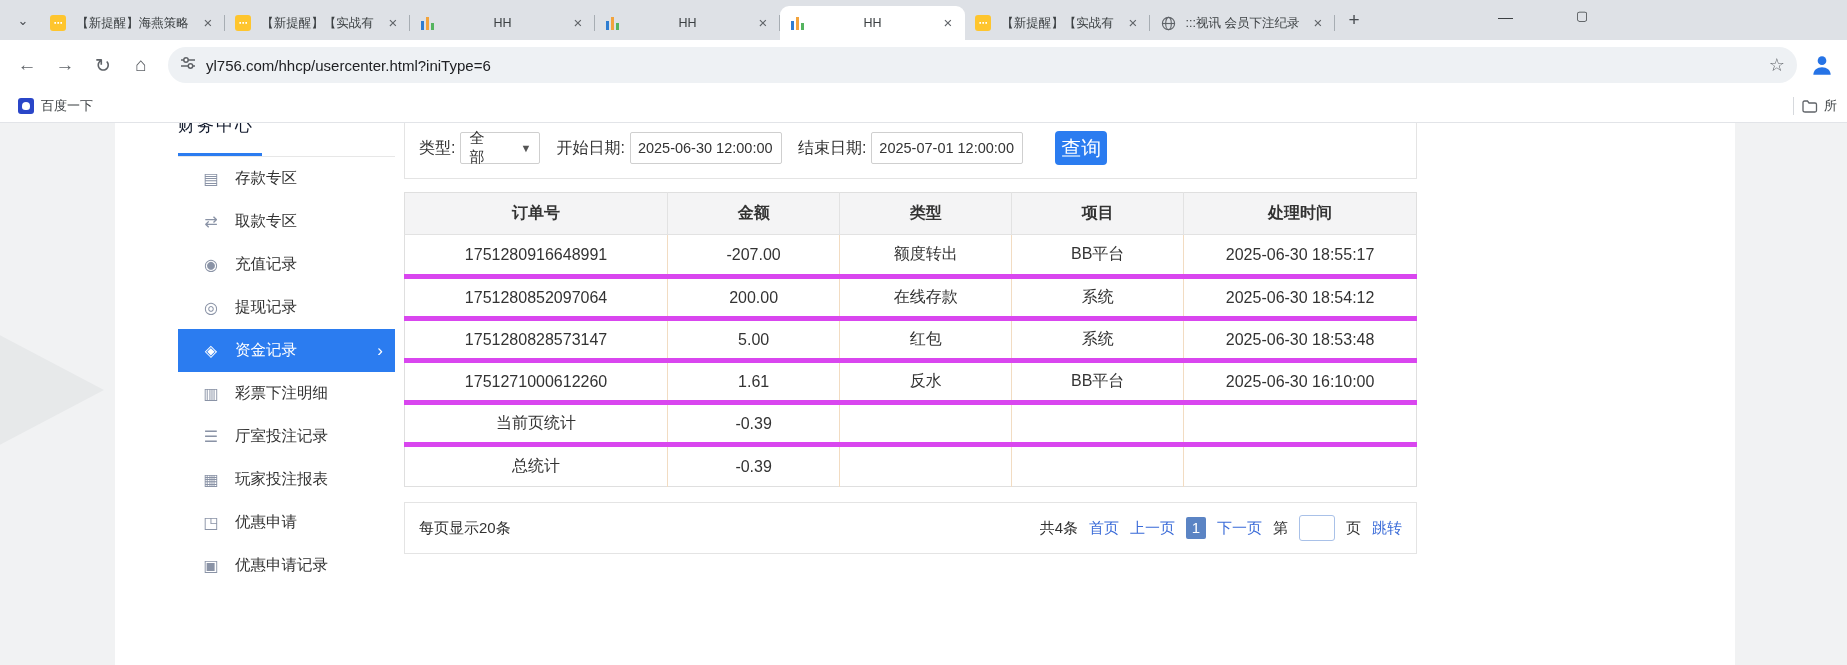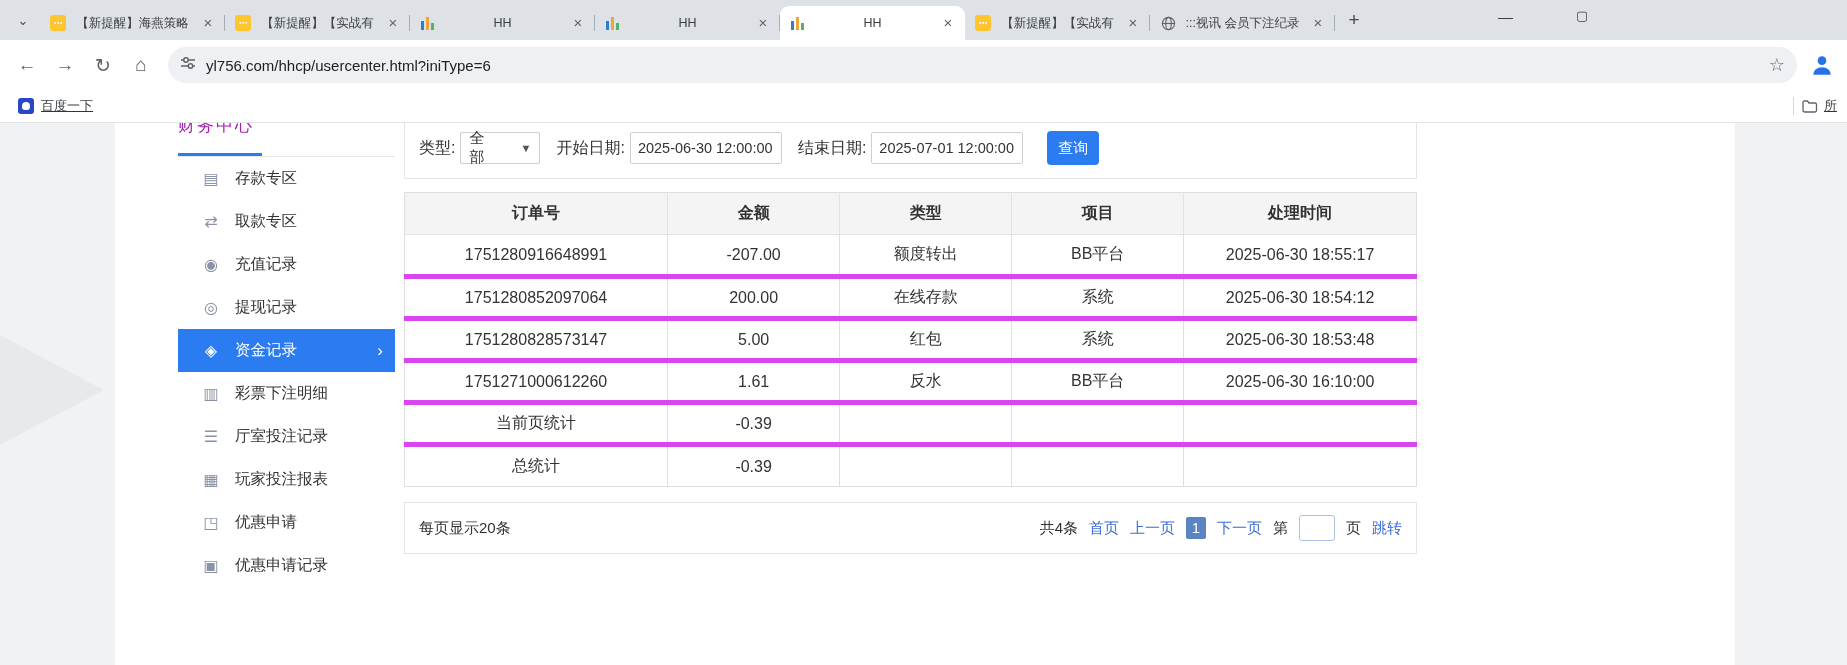--- a/index.html
+++ b/index.html
@@ -23,54 +23,54 @@
 
   
   .nav-bar { height:50px; background:#fff; display:flex; align-items:center; padding:0 10px; gap:4px; }
   .nav-icon { width:34px; height:34px; border-radius:50%; display:flex; align-items:center; justify-content:center; font-size:19px; color:#5f6368; cursor:pointer; }
   .url-bar { flex:1; height:36px; background:#eef1f4; border-radius:18px; display:flex; align-items:center; padding:0 12px; gap:10px; margin:0 6px; }
   .url-text { font-size:15px; color:#202124; flex:1; }
   .star-icon { font-size:18px; color:#5f6368; cursor:pointer; }
   .avatar { width:30px; height:30px; border-radius:50%; display:flex; align-items:center; justify-content:center; }
 
   
-  .bookmarks-bar { height:33px; background:#fff; border-bottom:1px solid #e2e4e8; display:flex; align-items:center; padding:0 10px;text-decoration:underline; }
+  .bookmarks-bar { height:33px; background:#fff; border-bottom:1px solid #e2e4e8; display:flex; align-items:center; padding:0 10px; }
   .bookmark-item { display:flex; align-items:center; gap:7px; font-size:13px; color:#3c4043; padding:3px 8px; border-radius:6px; cursor:pointer; }
   .bm-icon { width:16px; height:16px; background:#2a46c8; border-radius:3px; position:relative; }
   .bm-icon::after { content:""; position:absolute; left:4px; top:4px; width:8px; height:8px; background:#fff; border-radius:50% 50% 40% 40%; }
   .bookmarks-right { margin-left:auto; display:flex; align-items:center; gap:8px; }
   .bm-sep { width:1px; height:18px; background:#d6d9dd; }
   .bm-overflow { display:flex; align-items:center; gap:6px; font-size:13px; color:#3c4043; cursor:pointer; white-space:nowrap; }
 
   
   .page { height:542px; display:flex; background:#fff; }
   .gutter-left { width:115px; background:#f1f2f3; position:relative; overflow:hidden; }
   .watermark-triangle { position:absolute; left:-14px; top:205px; width:0; height:0; border-top:62px solid transparent; border-bottom:62px solid transparent; border-left:118px solid #e7e9ea; }
   .gutter-right { width:112px; background:#f1f2f3; }
   .page-content { flex:1; display:flex; background:#fff; }
 
   
   .sidebar { width:217px; margin-left:63px; }
   .sidebar-header { height:34px; overflow:hidden; position:relative; border-bottom:1px solid #e7e7e7; }
-  .sidebar-header-text { display:block; margin-top:-9px; font-size:17px; color:#a21caf; letter-spacing:2px; }
+  .sidebar-header-text { display:block; margin-top:-9px; font-size:17px; color:#0f172a; letter-spacing:2px; }
   .sidebar-header-underline { position:absolute; left:0; bottom:0; width:84px; height:3px; background:#2b7cf0; }
   .side-item { height:43px; display:flex; align-items:center; gap:15px; padding-left:24px; font-size:15.5px; color:#333; cursor:pointer; position:relative; }
   .side-icon { font-size:16px; color:#8a93a6; width:18px; text-align:center; }
   .side-item.active { background:#2b7cf0; color:#fff; }
   .side-item.active .side-icon { color:#fff; }
   .side-chevron { position:absolute; right:12px; color:#fff; font-size:17px; }
 
   
   .main { width:1013px; margin-left:9px; }
   .filter-box { border:1px solid #e4e4e4; border-top:none; padding:8px 14px 13px; display:flex; align-items:center; }
   .f-label { font-size:16px; color:#333; margin-right:5px; }
   .type-select { width:80px; height:32px; border:1px solid #cfcfcf; border-radius:2px; background:#fff; display:flex; align-items:center; justify-content:space-between; padding:0 8px; font-size:15px; color:#333; margin-right:16px; cursor:pointer;gap:28px; }
   .select-caret { font-size:11px; color:#555; }
   .date-input { width:152px; height:32px; border:1px solid #cfcfcf; border-radius:2px; padding:0 7px; font-size:14.5px; color:#333; margin-right:16px; font-family:"Liberation Sans","DejaVu Sans",sans-serif; }
-  .query-btn { width:52px; height:34px; background:#2b7cf0; border:none; border-radius:4px; color:#fff; font-size:15px; cursor:pointer; margin-left:8px; }
+  .query-btn { width:52px; height:34px; background:#2b7cf0; border:none; border-radius:4px; color:#fff; font-size:20px; cursor:pointer; margin-left:16px; }
 
   
   table.records { width:100%; border-collapse:collapse; margin-top:13px; border:1px solid #dfdfdf; table-layout:fixed; }
   .records th { height:42px; background:#f4f4f5; font-size:16px; font-weight:bold; color:#333; border-right:1px solid #e2e2e2; border-bottom:1px solid #e2e2e2; text-align:center;margin-left:38px; }
   .records td { height:42px; font-size:16px; color:#333; text-align:center; border-right:1px solid #f2dcc2; border-bottom:5px solid #d946ef; }
   .records th:last-child, .records td:last-child { border-right:none; }
   .records tr:last-child td { border-bottom:none; }
   .col-order { width:26%; } .col-amount { width:17%; } .col-type { width:17%; } .col-project { width:17%; } .col-time { width:23%; }
 
   

